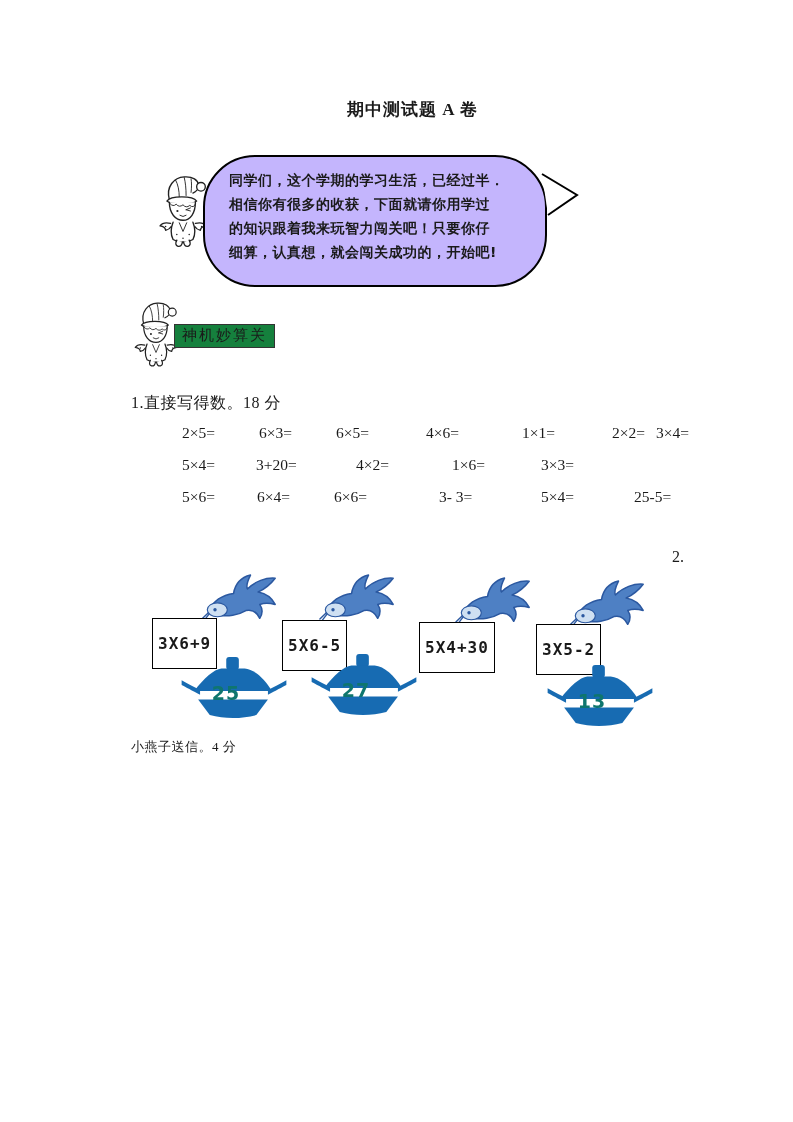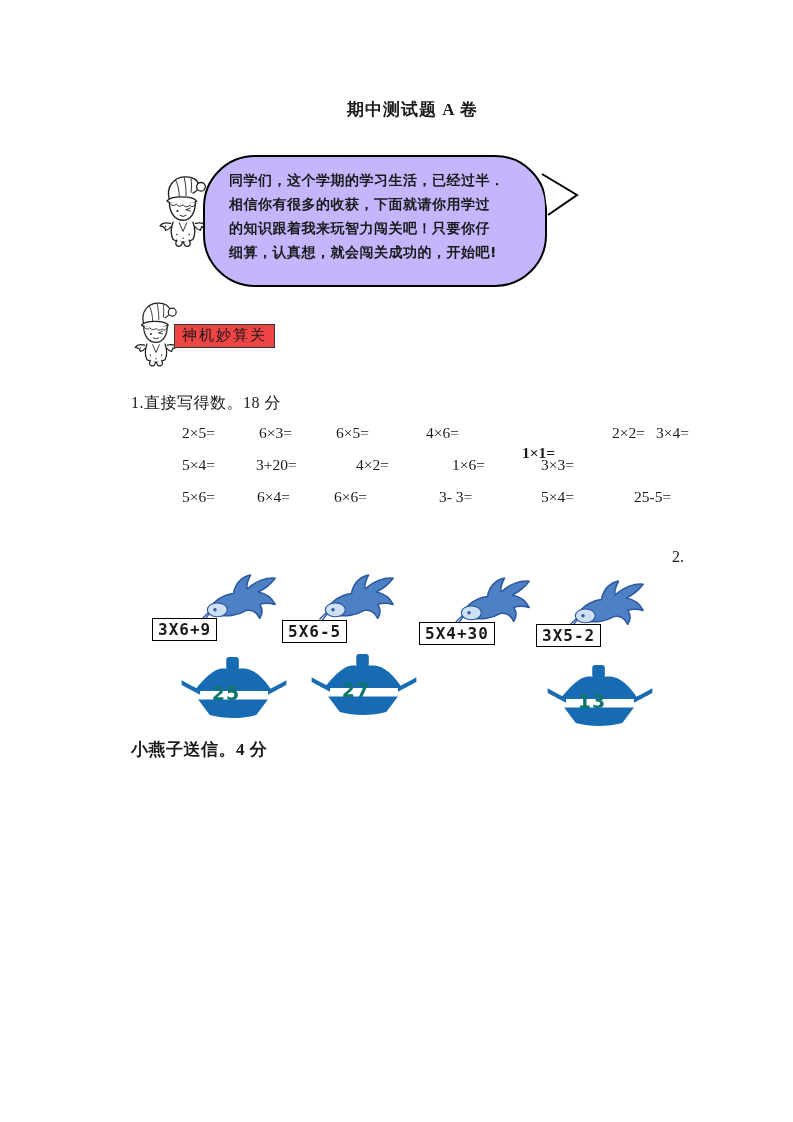--- a/index.html
+++ b/index.html
@@ -35,44 +35,44 @@
   .bubble-tail{
     position:absolute;left:336px;top:14px;width:40px;height:46px;
   }
   
   .section-badge{
     left:174px;top:324px;
     border:1.5px solid #333;
     padding:1px 7px 2px 7px;
     font-size:15px;
     letter-spacing:2px;
-    background:#ef4444;
+    background:#15803d;
   }
   .q-heading{font-size:16px;letter-spacing:0.5px;}
   .prob{font-size:15.5px;white-space:pre;margin-left:48px;}
   .q2-num{font-size:16px;}
   
   .expr-box{
     border:1.5px solid #000;
     background:#fff;
     font-family:"DejaVu Sans Mono","Liberation Mono",monospace;
     font-weight:bold;
     font-size:16px;
     letter-spacing:1px;
-    padding:1px 5px;
+    padding:15px 5px;
   }
   .nest-wrap{width:108px;height:64px;}
   .nest-num{
     position:absolute;left:0;top:27px;width:100%;
     text-align:center;
     font-family:"DejaVu Sans","Liberation Sans",sans-serif;
     font-weight:bold;font-size:19px;color:#0f766e;
     letter-spacing:1px;
   }
-  .caption{font-size:17px;letter-spacing:0.5px;font-weight:bold;}
+  .caption{font-size:13px;letter-spacing:0.5px;}
   
   .lineart{fill:#fff;stroke:#222;stroke-width:2.2;stroke-linecap:round;stroke-linejoin:round;}
   .lineart-thin{fill:none;stroke:#222;stroke-width:1.5;stroke-linecap:round;}
   .dot{fill:#222;stroke:none;}
   .bird-body{fill:var(--bird-blue,#4e80c4);stroke:var(--bird-outline,#2b58a0);stroke-width:2;stroke-linejoin:round;}
   .bird-head{fill:var(--bird-head,#cfe0f2);stroke:var(--bird-outline,#2b58a0);stroke-width:1.5;}
   .bird-eye{fill:var(--bird-outline,#2b58a0);stroke:none;}
   .bird-beak{fill:none;stroke:var(--bird-outline,#2b58a0);stroke-width:1.8;stroke-linecap:round;}
   .nest-part{fill:var(--nest-blue,#176bb2);stroke:none;}
 </style>
@@ -164,21 +164,21 @@
       </svg>
   </span>
   <div class="abs section-badge">神机妙算关</div>
 
   <div class="abs q-heading" style="left:115px;top:393px;">1.直接写得数。18 分</div>
 
   <span class="abs prob" style="left:118px;top:424px;">2×5=</span>
   <span class="abs prob" style="left:195px;top:424px;">6×3=</span>
   <span class="abs prob" style="left:272px;top:424px;">6×5=</span>
   <span class="abs prob" style="left:362px;top:424px;">4×6=</span>
-  <span class="abs prob" style="left:458px;top:444px;font-weight:bold;">1×1=</span>
+  <span class="abs prob" style="left:458px;top:424px;">1×1=</span>
   <span class="abs prob" style="left:548px;top:424px;">2×2=</span>
   <span class="abs prob" style="left:592px;top:424px;">3×4=</span>
 
   <span class="abs prob" style="left:118px;top:456px;">5×4=</span>
   <span class="abs prob" style="left:192px;top:456px;">3+20=</span>
   <span class="abs prob" style="left:292px;top:456px;">4×2=</span>
   <span class="abs prob" style="left:388px;top:456px;">1×6=</span>
   <span class="abs prob" style="left:477px;top:456px;">3×3=</span>
 
   <span class="abs prob" style="left:118px;top:488px;">5×6=</span>

